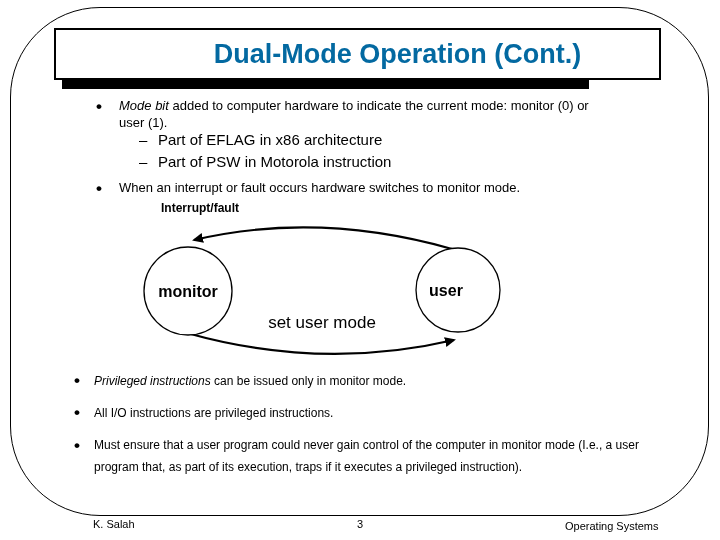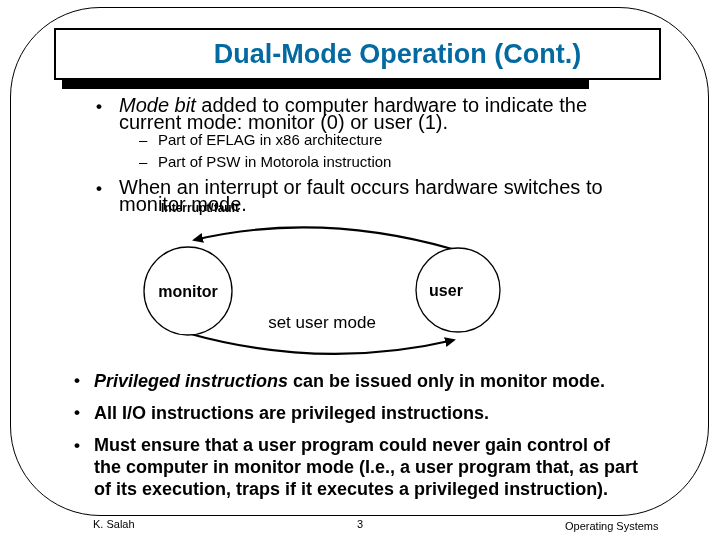--- a/index.html
+++ b/index.html
@@ -9,23 +9,23 @@
   
   .frame{left:10px;top:7px;width:697px;height:507px;border:1px solid #000;
          border-radius:90px;background:#fff;}
   
   .title-shadow{left:62px;top:36px;width:527px;height:53px;background:#000;}
   .title-box{left:54px;top:28px;width:523px;height:48px;background:#fff;
              border:2px solid #000;text-align:center;line-height:48px;
              font-size:27px;font-weight:bold;padding-left:80px;}
   
   .dot{font-size:17px;line-height:16px;font-weight:bold;}
-  .b-top{font-size:20px;line-height:17px;}
+  .b-top{font-size:13px;line-height:17px;}
   .b-sub{font-size:15px;line-height:16px;}
-  .b-bot{font-size:18px;line-height:22px;font-weight:bold;}
+  .b-bot{font-size:12px;line-height:22px;font-weight:normal;}
   .ital{font-style:italic;}
   
   .dlabel{font-size:12px;font-weight:bold;text-align:left;}
   .dlabel2{font-size:17px;font-weight:normal;text-align:center;}
   .state{font-size:16px;font-weight:bold;text-align:center;}
   svg{position:absolute;left:0;top:0;pointer-events:none;}
   
   .foot{font-size:11px;}
 </style>
 </head>

